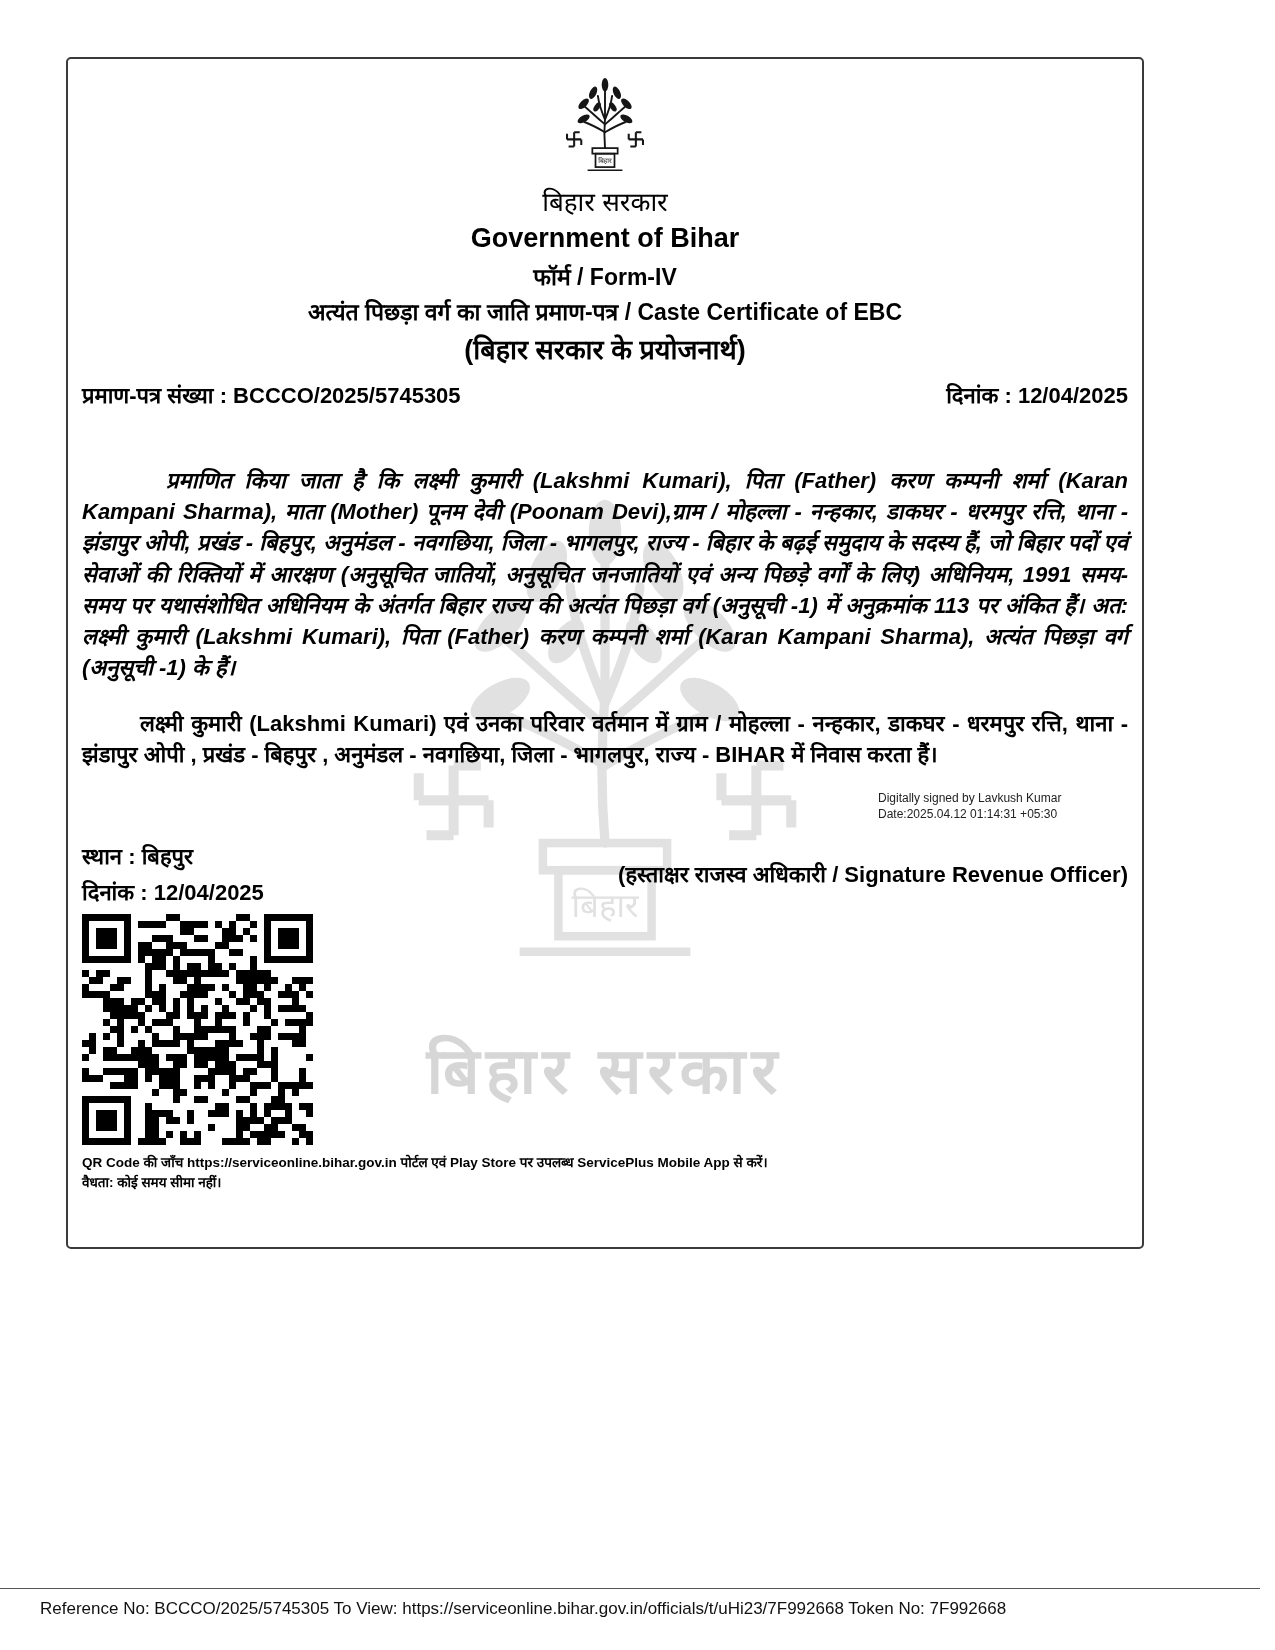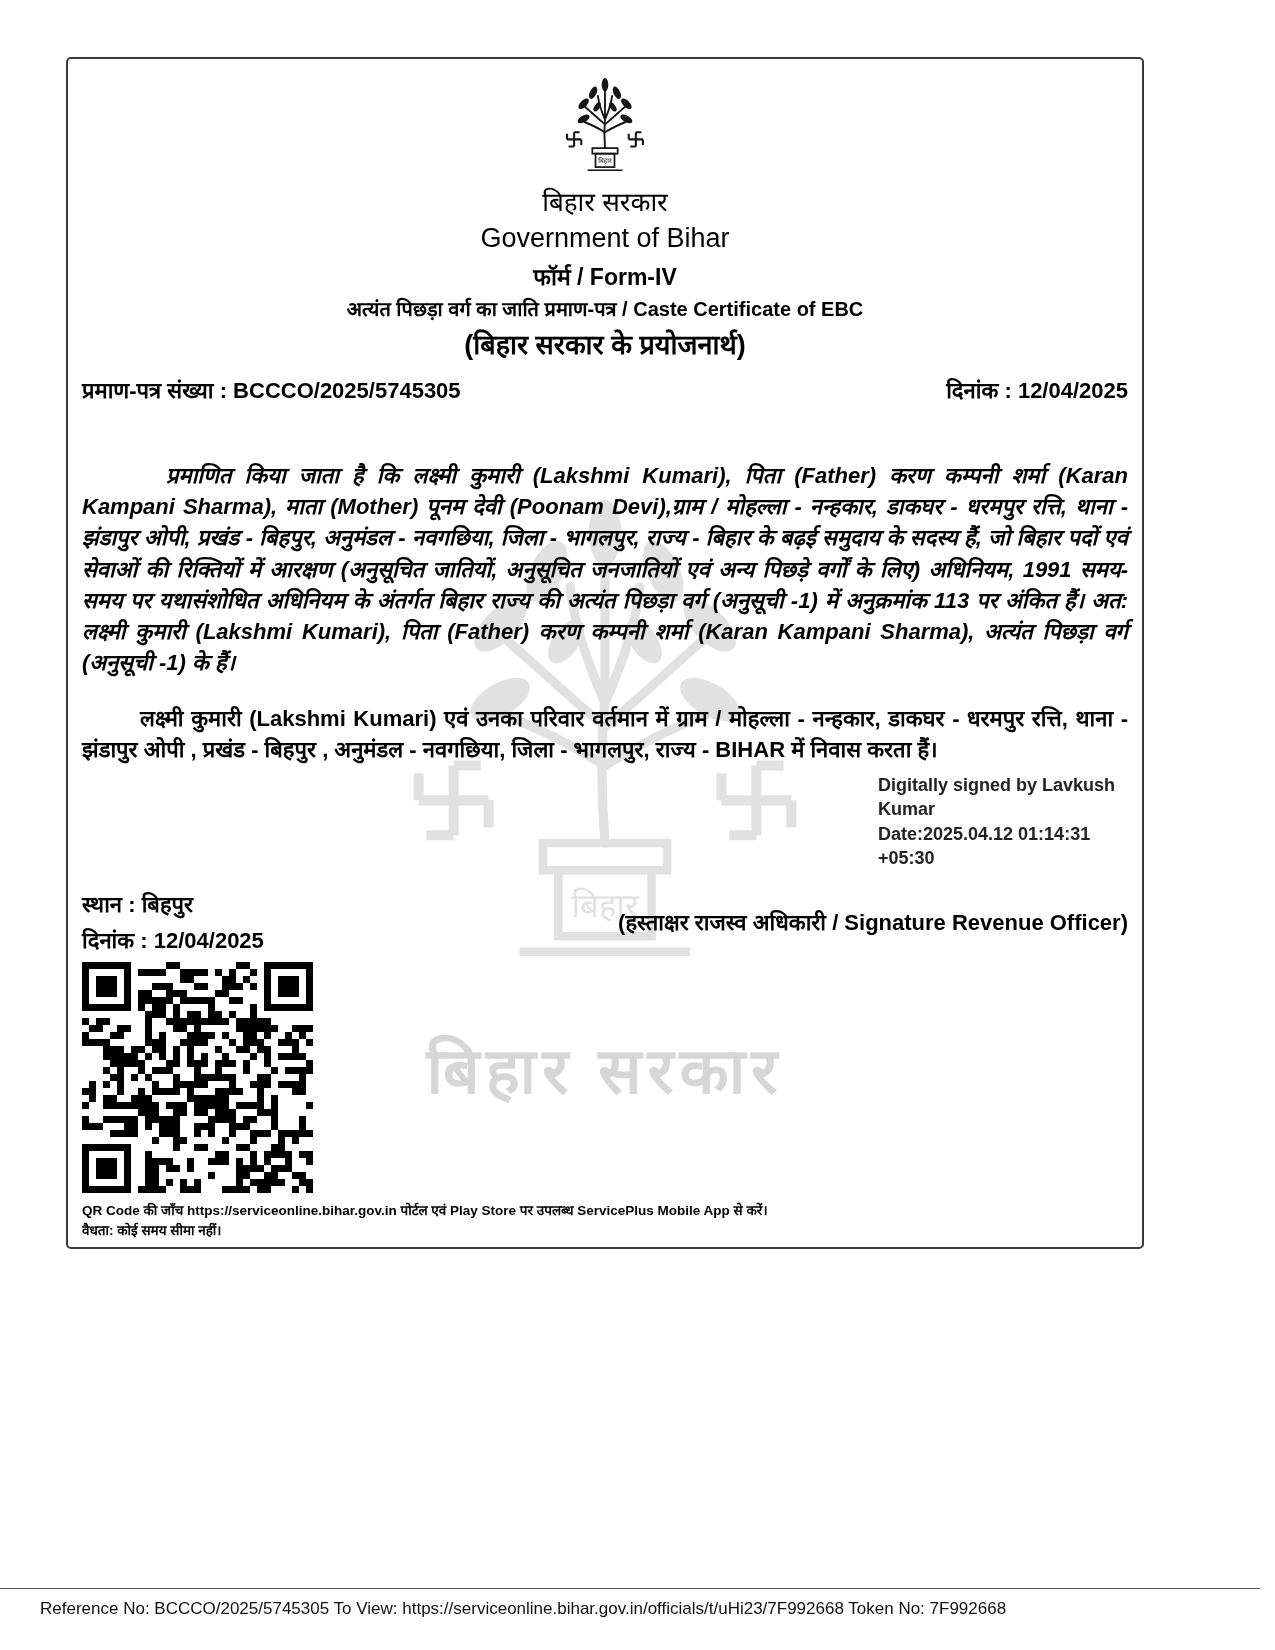--- a/index.html
+++ b/index.html
@@ -30,39 +30,39 @@
     font-size:64px; font-weight:700; color:#cdcdcd; letter-spacing:6px;
     white-space:nowrap; opacity:.8;
   }
 
   
   .content { position:relative; z-index:1; padding:8px 14px 0; height:100%; }
 
   .emblem { display:block; margin:2px auto 0; width:96px; height:106px; color:#161616; }
 
   .t-hi   { text-align:center; font-size:26px; font-weight:400; margin-top:8px; }
-  .t-en   { text-align:center; font-size:27px; font-weight:400; margin-top:4px; }
+  .t-en   { text-align:center; font-size:27px; font-weight:700; margin-top:4px; }
   .t-form { text-align:center; font-size:23px; font-weight:700; margin-top:6px; }
 
   .district   { text-align:center; font-size:24px; font-weight:700; margin-top:22px; }
-  .cert-title { text-align:center; font-size:20px; font-weight:700; margin-top:3px; }
+  .cert-title { text-align:center; font-size:23px; font-weight:700; margin-top:3px; }
   .cert-sub   { text-align:center; font-size:27px; font-weight:700; margin-top:3px; }
 
   .meta-row {
     display:flex; justify-content:space-between;
     font-size:22px; font-weight:700; margin-top:12px;
   }
 
   .para { font-size:22px; font-weight:700; text-align:justify; line-height:1.42; }
   .p1 { margin-top:56px; text-indent:84px;font-style:italic; }
   .p2 { margin-top:24px; text-indent:58px; }
 
   .digital-sig {
-    margin-top:8px; margin-left:796px; width:254px;
-    font-size:18px; font-weight:700; color:#222; line-height:1.35;
+    margin-top:20px; margin-left:796px; width:254px;
+    font-size:12px; font-weight:400; color:#222; line-height:1.35;
   }
 
   .sig-row {
     display:flex; justify-content:space-between;
     margin-top:18px; font-size:22px; font-weight:700;
   }
   .place-date div + div { margin-top:6px; }
   .officer { align-self:center; text-align:right; }
 
   .qr { margin-top:8px; width:231px; height:231px; background:#fff; }

